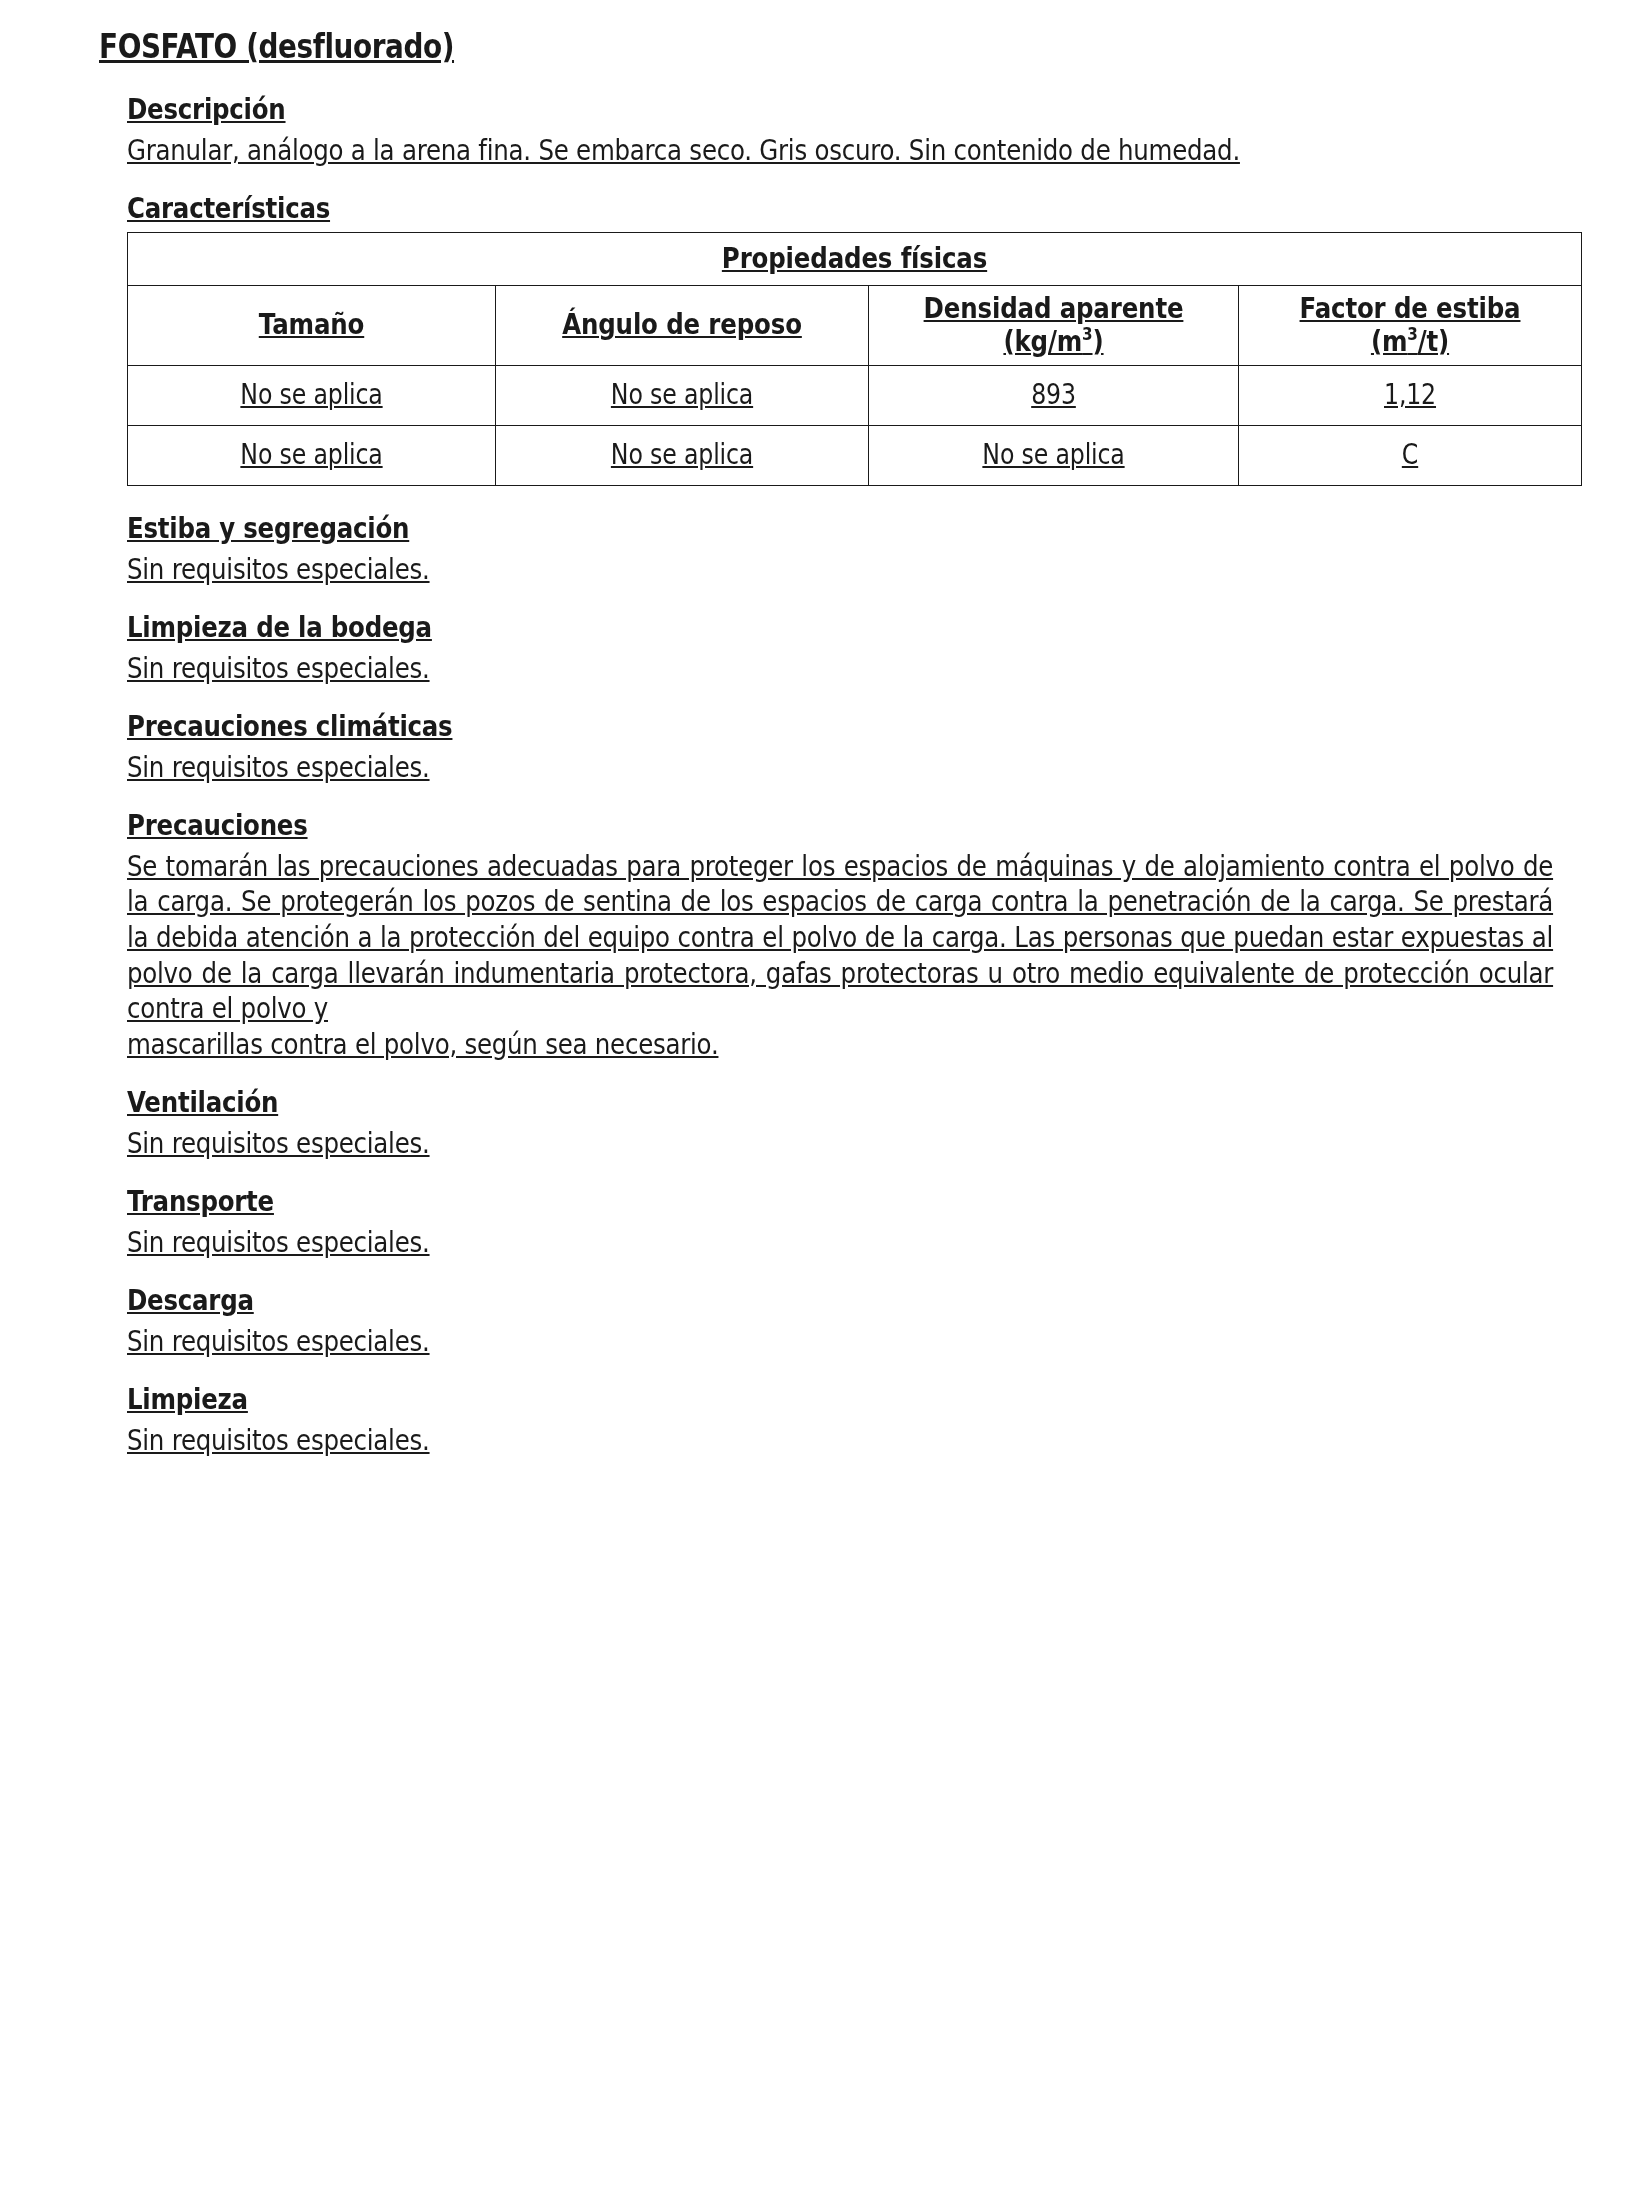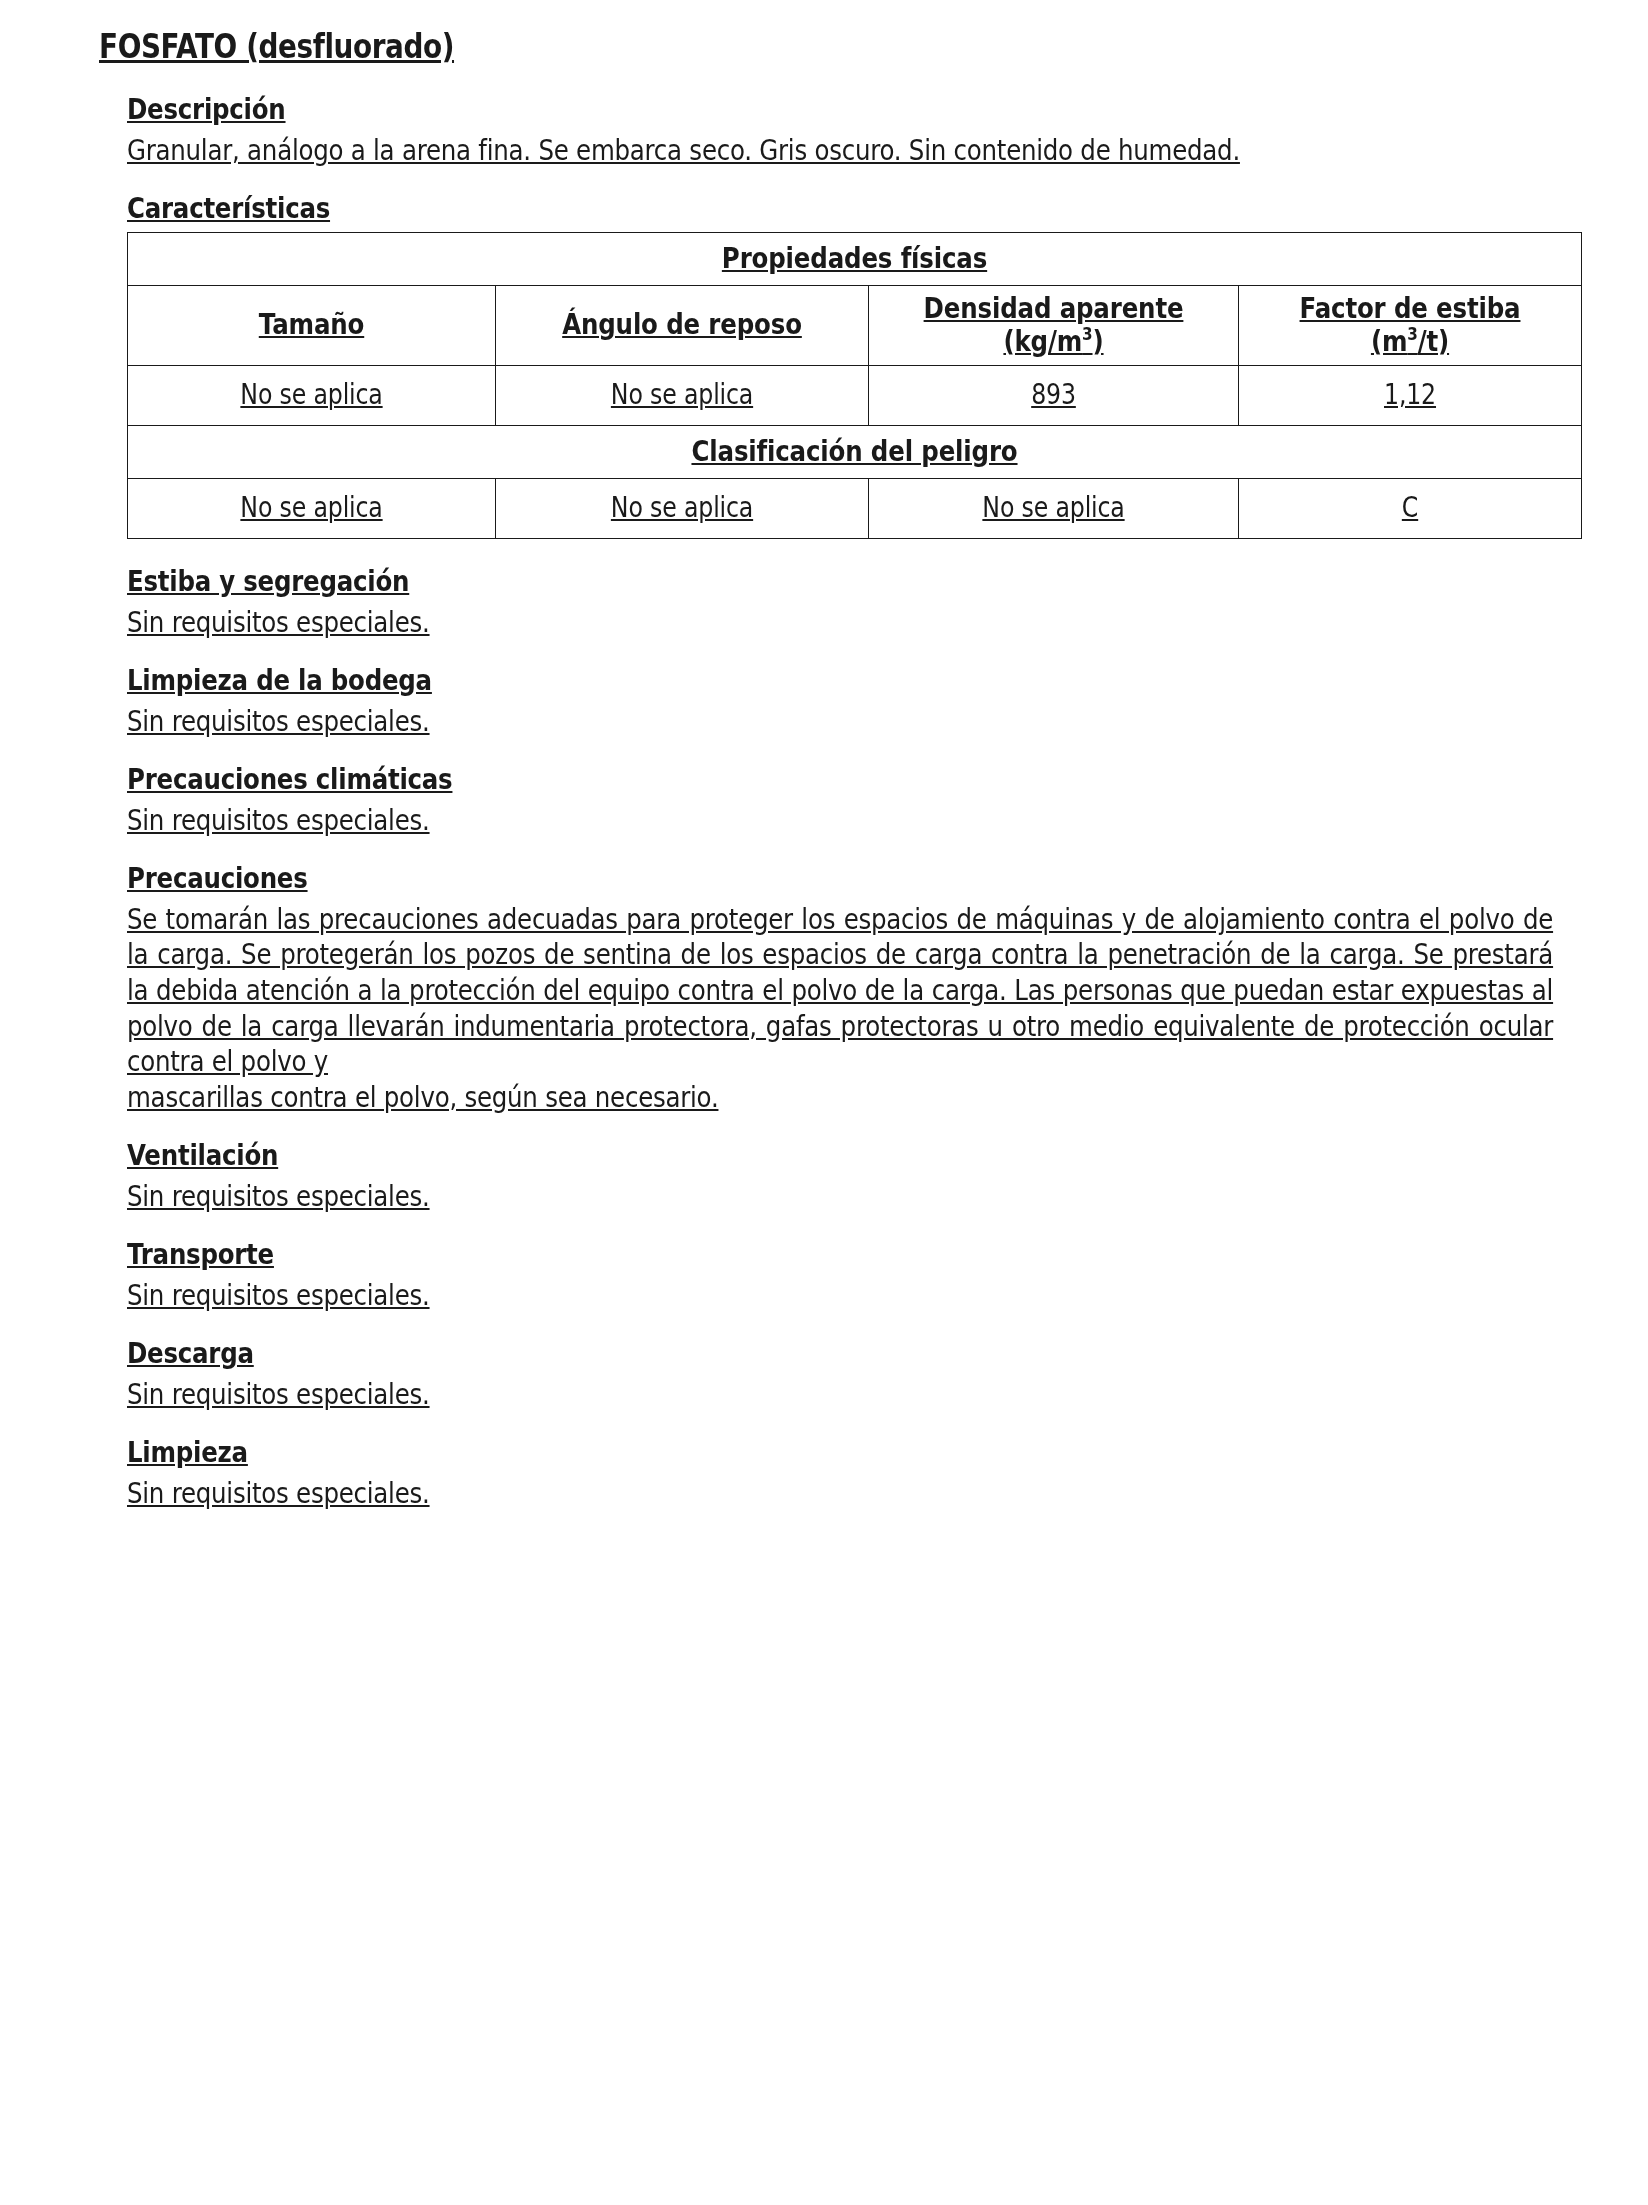--- a/index.html
+++ b/index.html
@@ -192,25 +192,20 @@
             </td>
             <td class="data-cell">
               <div class="cellwrap">893</div>
             </td>
             <td class="data-cell">
               <div class="cellwrap">1,12</div>
             </td>
           </tr>
 
           <tr>
-            <td class="span-head" colspan="4">
-              <div class="cellwrap">Clasificación del peligro</div>
-            </td>
-          </tr>
-          <tr>
             <td class="data-cell">
               <div class="cellwrap">No se aplica</div>
             </td>
             <td class="data-cell">
               <div class="cellwrap">No se aplica</div>
             </td>
             <td class="data-cell">
               <div class="cellwrap">No se aplica</div>
             </td>
             <td class="data-cell">

